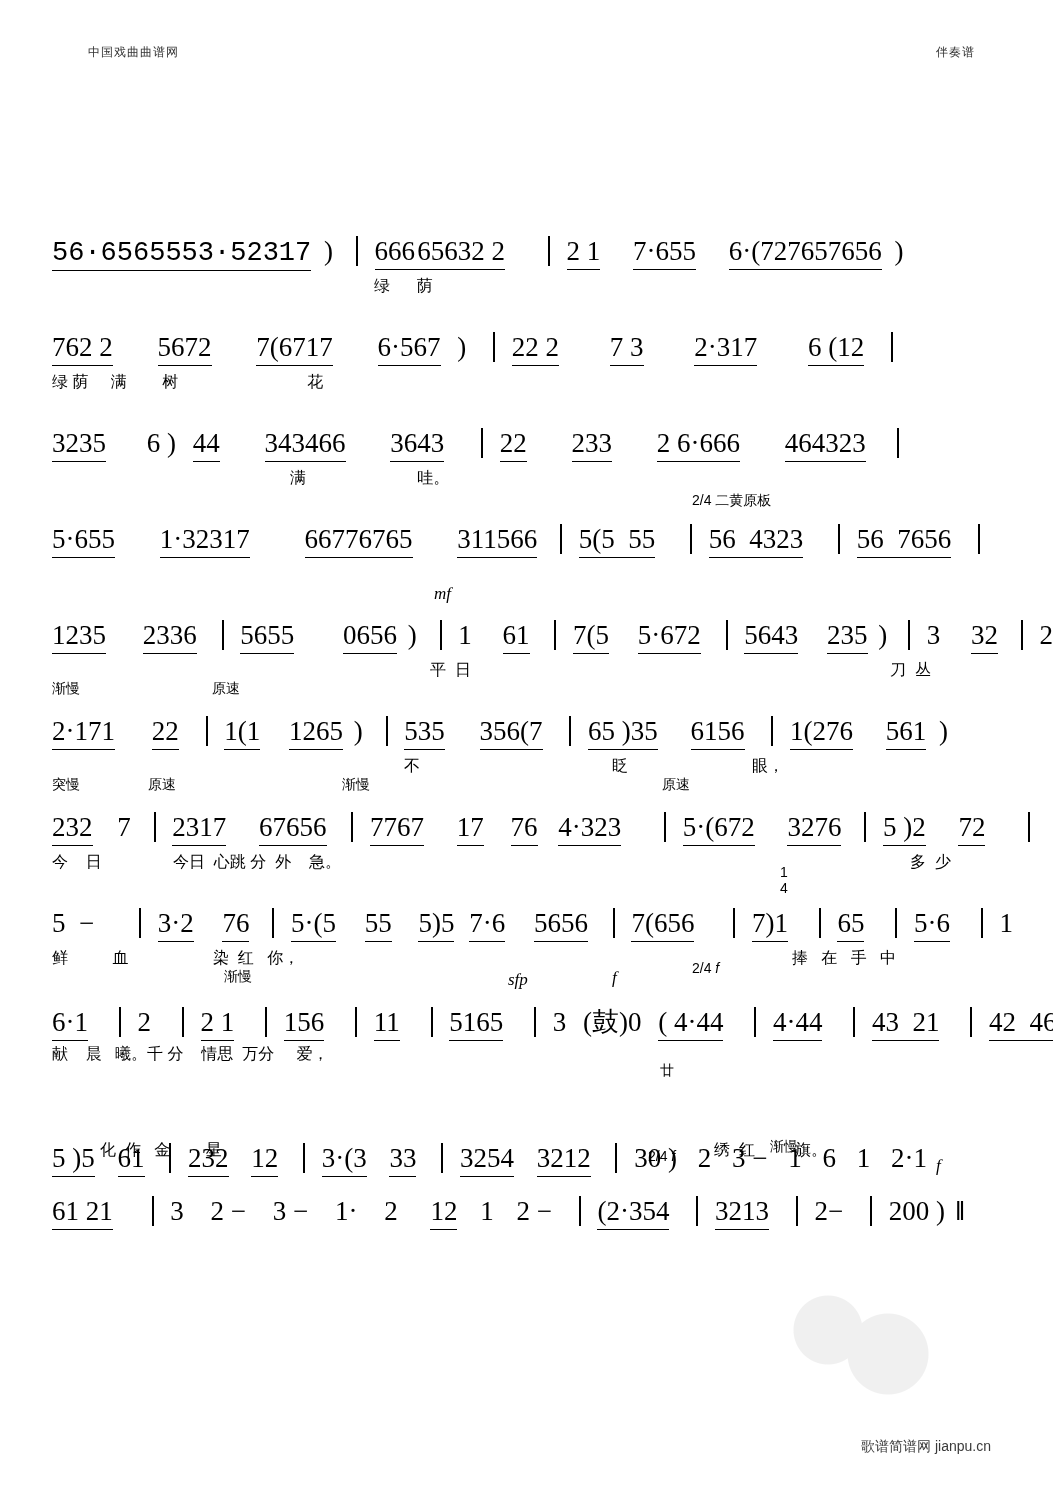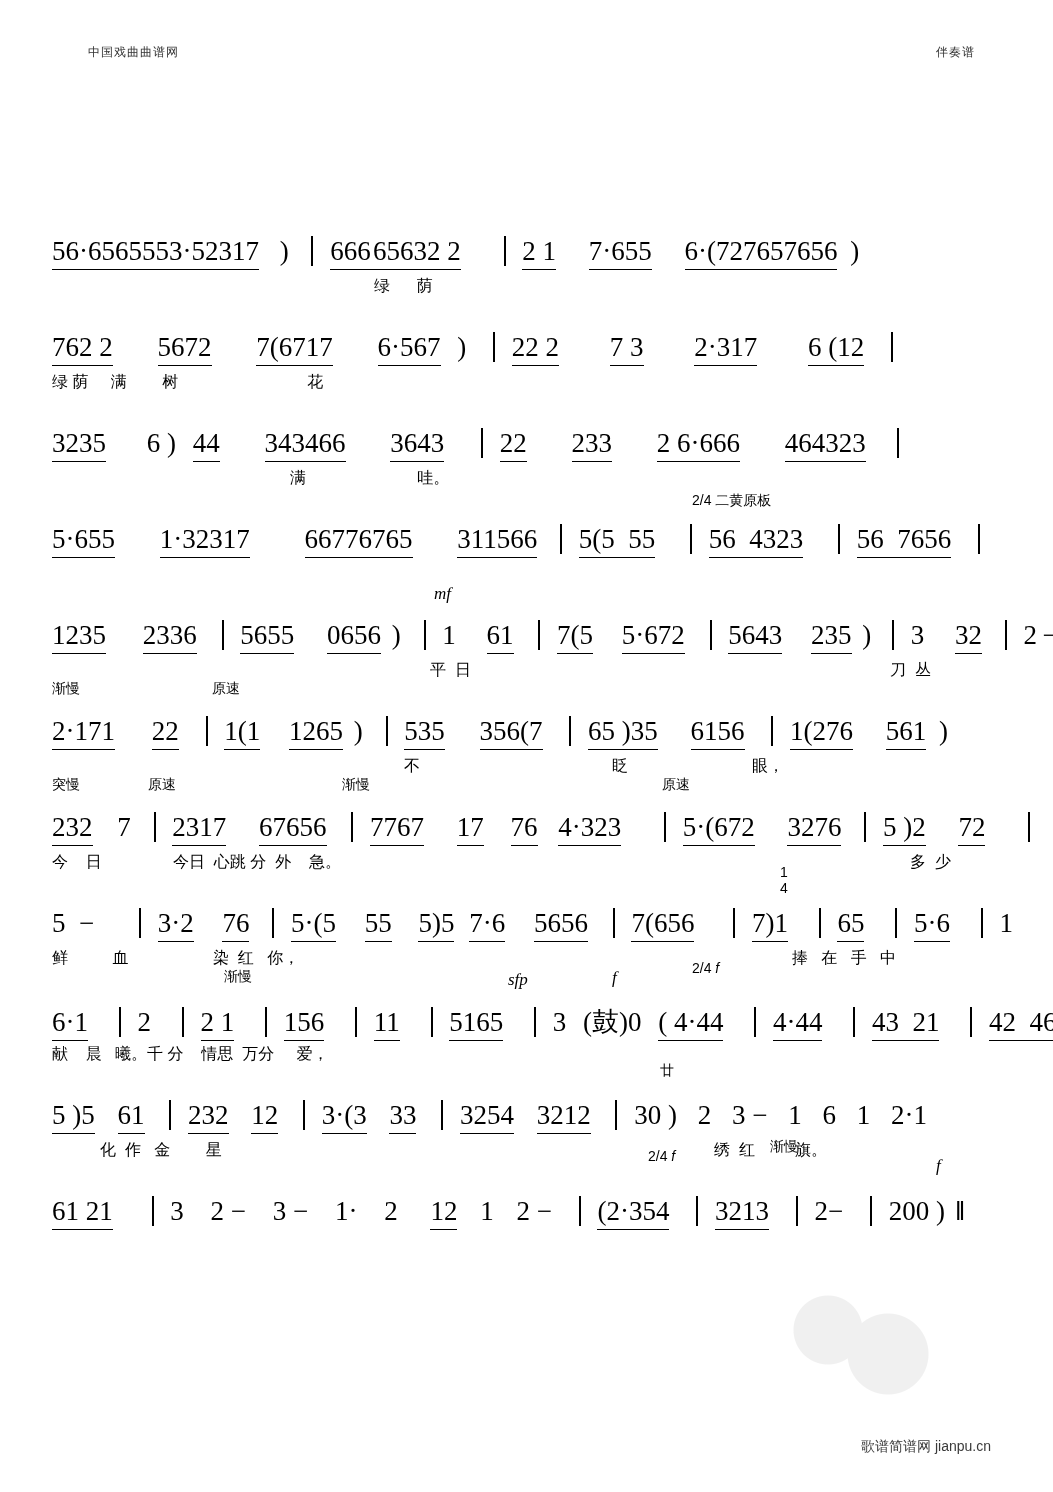--- a/index.html
+++ b/index.html
@@ -86,21 +86,21 @@
 <div class="page">
 
   <div class="hdr left">中国戏曲曲谱网</div>
   <div class="hdr right">伴奏谱</div>
 
   <div class="score">
 
 
     <div class="line">
       <div class="row">
-        <span class="grp u1" style="margin-right:14px;">56·6565553·52317</span>
+        <span class="grp u1" style="margin-right:6px;font-family:Liberation Mono, monospace;">56·6565553·52317</span>
         <span class="grp" style="margin-right:6px;">)</span>
         <span class="bar"></span>
         <span class="grp u1" style="margin-right:26px;">666 65632&nbsp;2</span>
         <span class="bar"></span>
         <span class="grp u1" style="margin-right:26px;">2 1</span>
         <span class="grp u1" style="margin-right:26px;">7·655</span>
         <span class="grp u1" style="margin-right:6px;">6·(727657656</span>
         <span class="grp">)</span>
       </div>
       <div class="lyr" style="left:322px;">绿&nbsp;&nbsp;&nbsp;&nbsp;&nbsp;&nbsp;荫</div>
@@ -156,21 +156,21 @@
         <span class="bar"></span>
       </div>
     </div>
 
     <div class="line">
       <div class="mark it" style="left:382px;top:-18px;">mf</div>
       <div class="row">
         <span class="grp u1" style="margin-right:30px;">1235</span>
         <span class="grp u1" style="margin-right:8px;">2336</span>
         <span class="bar"></span>
-        <span class="grp u1" style="margin-right:26px;">5655</span>
+        <span class="grp u1" style="margin-right:42px;">5655</span>
         <span class="grp u1" style="margin-right:4px;">0656</span>
         <span class="grp" style="margin-right:6px;">)</span>
         <span class="bar"></span>
         <span class="grp" style="margin-right:24px;">1</span>
         <span class="grp u1" style="margin-right:8px;">61</span>
         <span class="bar"></span>
         <span class="grp u1" style="margin-right:22px;">7(5</span>
         <span class="grp u1" style="margin-right:8px;">5·672</span>
         <span class="bar"></span>
         <span class="grp u1" style="margin-right:22px;">5643</span>
@@ -305,21 +305,21 @@
         <span class="grp u1" style="margin-right:16px;">5&nbsp;)5</span>
         <span class="grp u1" style="margin-right:8px;">61</span>
         <span class="bar"></span>
         <span class="grp u1" style="margin-right:16px;">232</span>
         <span class="grp u1" style="margin-right:8px;">12</span>
         <span class="bar"></span>
         <span class="grp u1" style="margin-right:16px;">3·(3</span>
         <span class="grp u1" style="margin-right:8px;">33</span>
         <span class="bar"></span>
         <span class="grp u1" style="margin-right:16px;">3254</span>
-        <span class="grp u1" style="margin-right:8px;">3212</span>
+        <span class="grp u1" style="margin-right:8px;margin-top:43px;">3212</span>
         <span class="bar"></span>
         <span class="grp" style="margin-right:14px;">30&nbsp;)</span>
         <span class="grp" style="margin-right:14px;">2</span>
         <span class="grp" style="margin-right:14px;">3&nbsp;−</span>
         <span class="grp" style="margin-right:14px;">1</span>
         <span class="grp" style="margin-right:14px;">6</span>
         <span class="grp" style="margin-right:14px;">1</span>
         <span class="grp">2·1</span>
       </div>
       <div class="lyr" style="left:48px;">化&nbsp;&nbsp;作&nbsp;&nbsp;&nbsp;金&nbsp;&nbsp;&nbsp;&nbsp;&nbsp;&nbsp;&nbsp;&nbsp;星</div>

